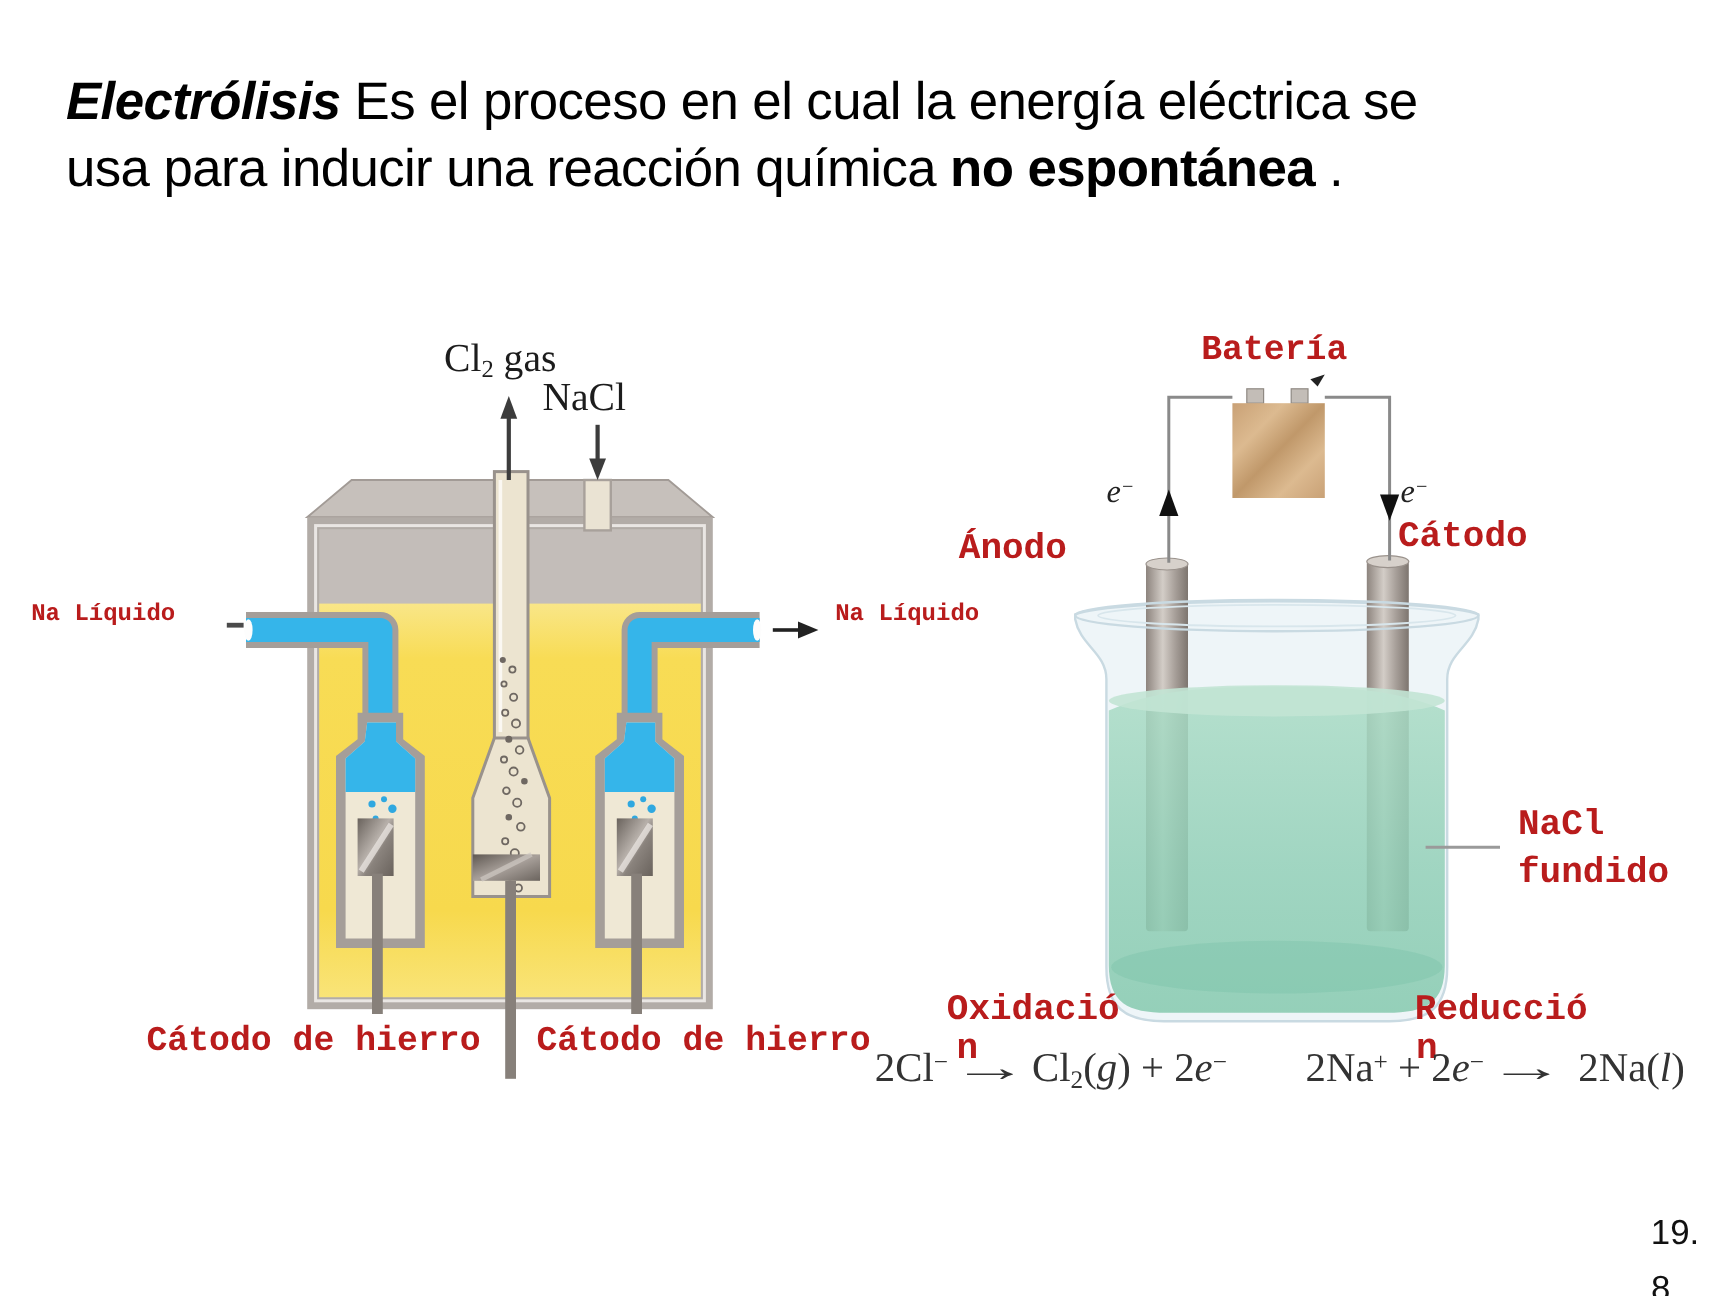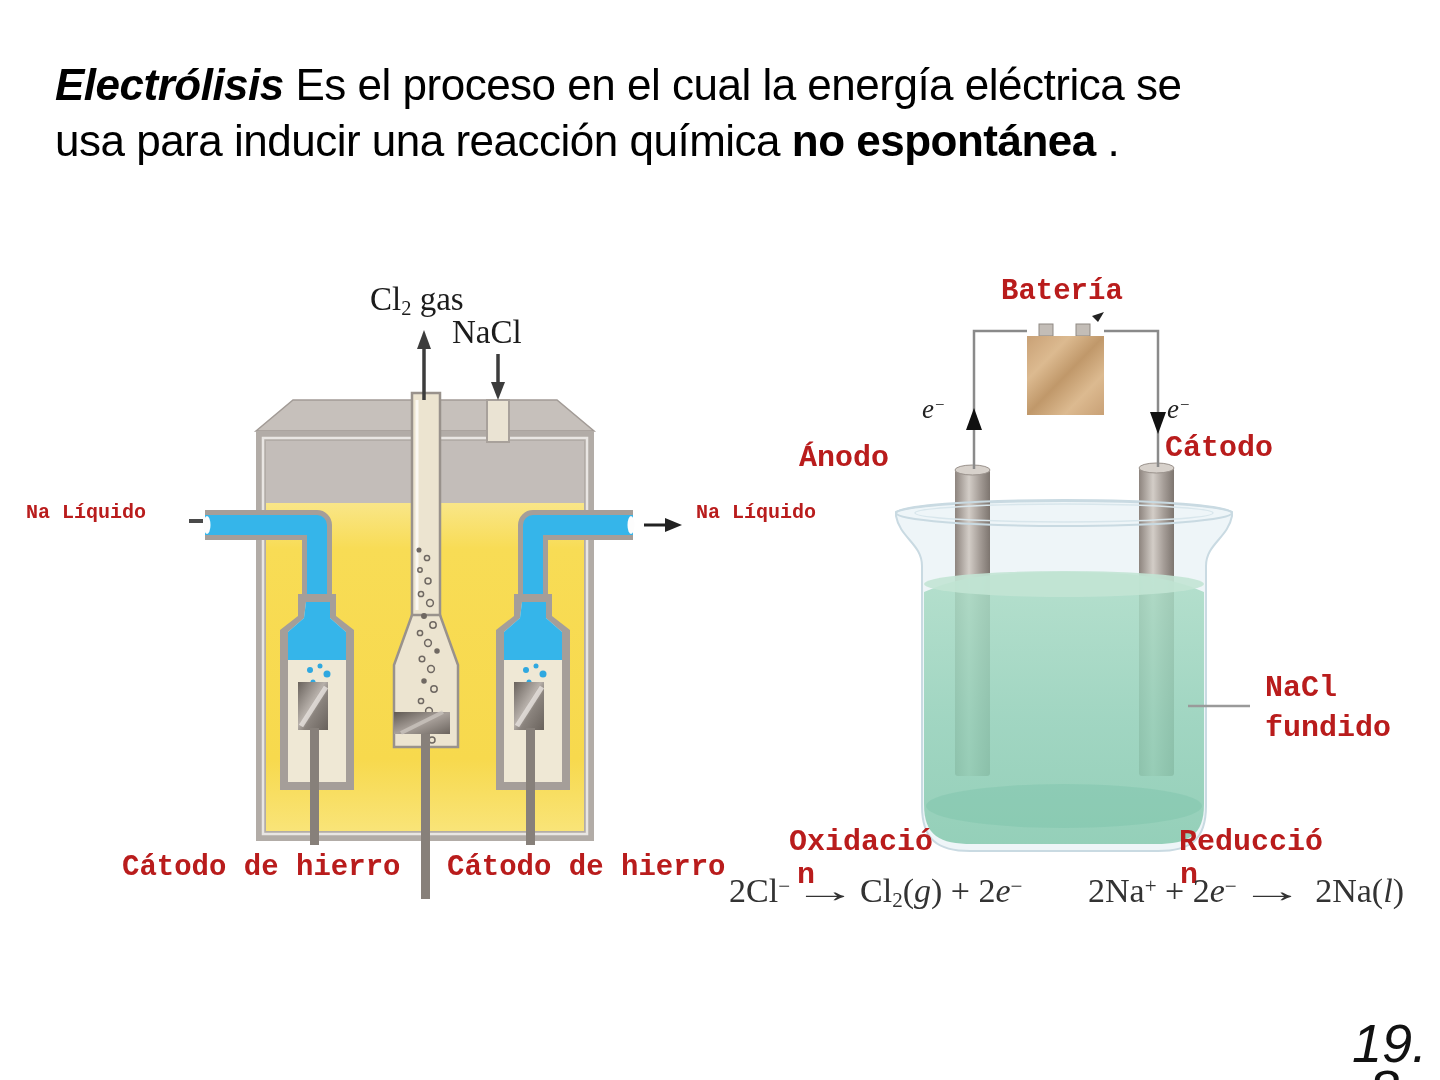--- a/index.html
+++ b/index.html
@@ -15,21 +15,21 @@
   .lbl29{font-size:29px;}
   .lbl30{font-size:30px;}
   .serif{font-family:"Liberation Serif", serif;color:#1c1c1c;white-space:nowrap;}
   .s33{font-size:33px;}
   .eq{font-family:"Liberation Serif", serif;font-size:34px;color:#333;white-space:nowrap;}
   .sub{font-size:0.62em;vertical-align:-0.25em;}
   .sup{font-size:0.62em;vertical-align:0.45em;}
   .it{font-style:italic;}
   .eq-arrow{display:inline-block;transform:scaleX(1.9);margin:0 18px;font-weight:normal;}
   .e-label{font-family:"Liberation Serif", serif;font-style:italic;font-size:27px;color:#222;}
-  .pageno{font-size:54px;color:#111;width:64px;font-style:italic;}
+  .pageno{font-size:29px;color:#111;width:64px;}
 </style>
 </head>
 <body>
 
 <div id="stage">
 
   <div class="abs title">
     <div><span class="t-key">Electrólisis</span><span> Es el proceso en el cual la energía eléctrica se</span></div>
     <div><span>usa para inducir una reacción química </span><span class="t-bold">no espontánea</span><span> .</span></div>
   </div>

